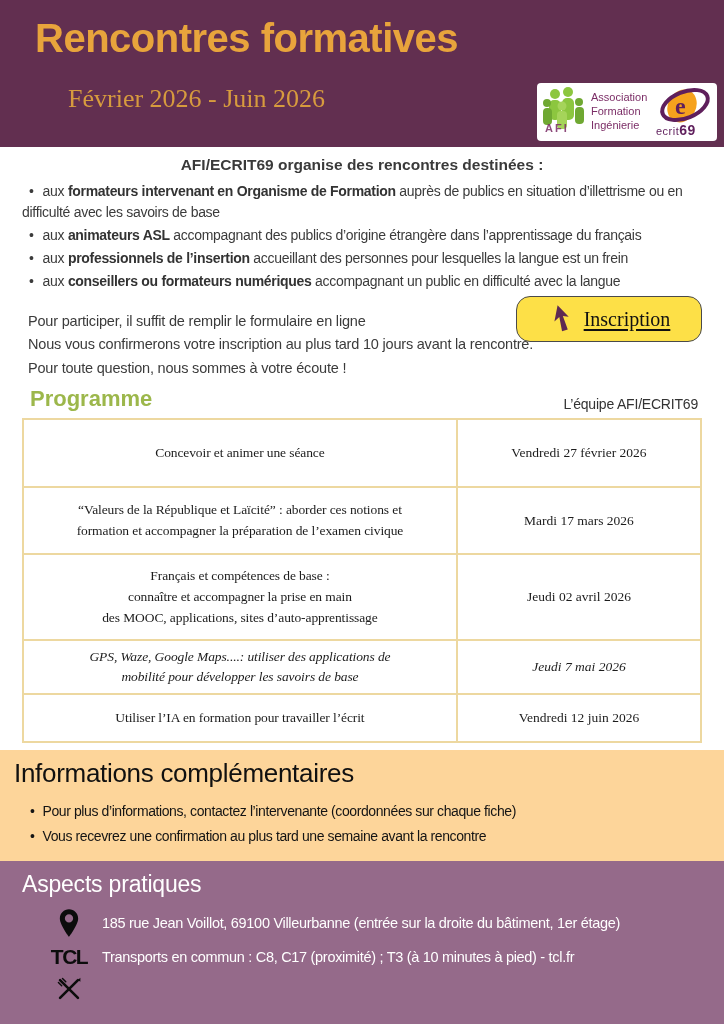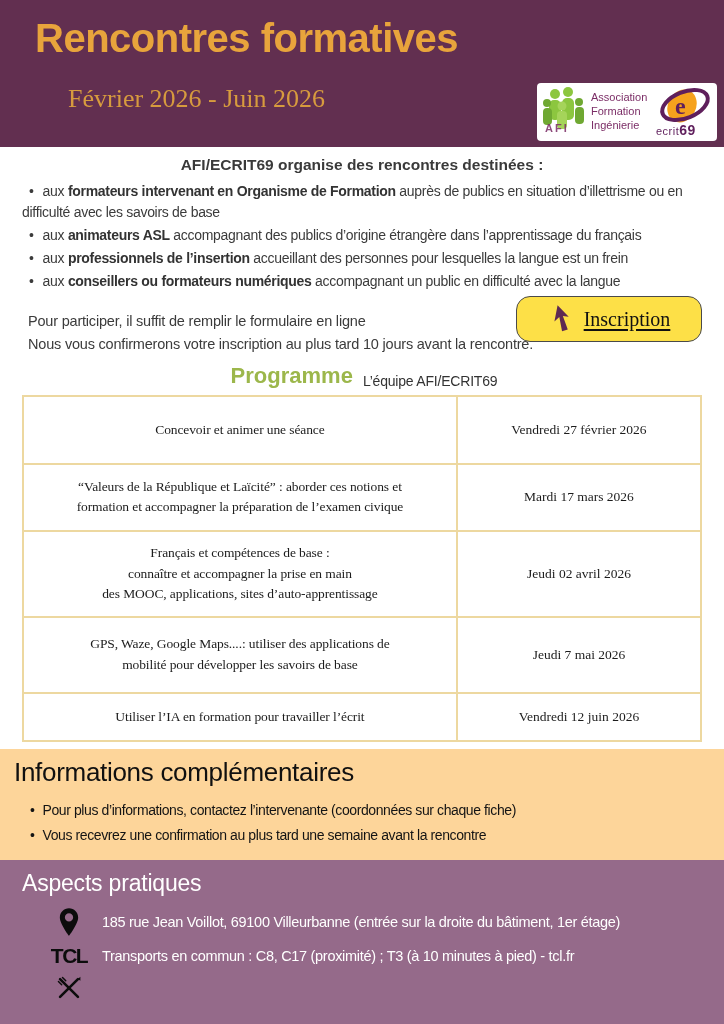--- a/index.html
+++ b/index.html
@@ -124,21 +124,21 @@
     font-size: 20px;
     color: #111;
     text-decoration: underline;
     text-underline-offset: 3px;
   }
 
   
   .programme-bar {
     display: flex;
     align-items: flex-end;
-    justify-content: center;
+    justify-content: space-between;
     margin: 6px 26px 6px 30px;
     flex: 0 0 auto;
   }
   .programme-bar h2 {
     font-size: 22px;
     font-weight: bold;
     color: #9cb74b;
   }
   .signature { font-size: 14px; color: #333; letter-spacing: -0.2px; padding-left: 10px; }
 
@@ -155,21 +155,21 @@
     vertical-align: middle;
     font-family: "Liberation Serif", serif;
     color: #1c1c1c;
     padding: 4px 10px;
   }
   td.topic { width: 64%; font-size: 13.5px; letter-spacing: -0.1px; white-space: pre-line; line-height: 1.55; }
   td.date  { width: 36%; font-size: 13.5px; }
   tr.r1 { height: 68px; }
   tr.r2 { height: 67px; }
   tr.r3 { height: 86px; }
-  tr.r4 { height: 76px; }
+  tr.r4 { height: 54px; font-style: italic; }
   tr.r5 { height: 48px; }
 
   
   .info-section {
     margin-top: 7px;
     background: #fdd59a;
     padding: 8px 14px 12px 14px;
     flex: 0 0 auto;
   }
   .info-section h2 {
@@ -286,20 +286,21 @@
 
   <section class="participate">
     <button class="inscription-btn">
       <svg width="24" height="30" viewBox="0 0 24 30">
         <path d="M13 1 L21 15 L15.5 12.8 L17 27 L11 27.5 L11.8 13 L6 16 Z" fill="#5e2a52" transform="rotate(-14 12 15)"></path>
       </svg>
       <span class="label">Inscription</span>
     </button>
     <p>Pour participer, il suffit de remplir le formulaire en ligne</p>
     <p>Nous vous confirmerons votre inscription au plus tard 10 jours avant la rencontre.</p>
+    <p>Pour toute question, nous sommes à votre écoute !</p>
   </section>
 
   <div class="programme-bar">
     <h2>Programme</h2>
     <div class="signature">L’équipe AFI/ECRIT69</div>
   </div>
 
   <table class="programme">
     <tbody>
       <tr class="r1">

